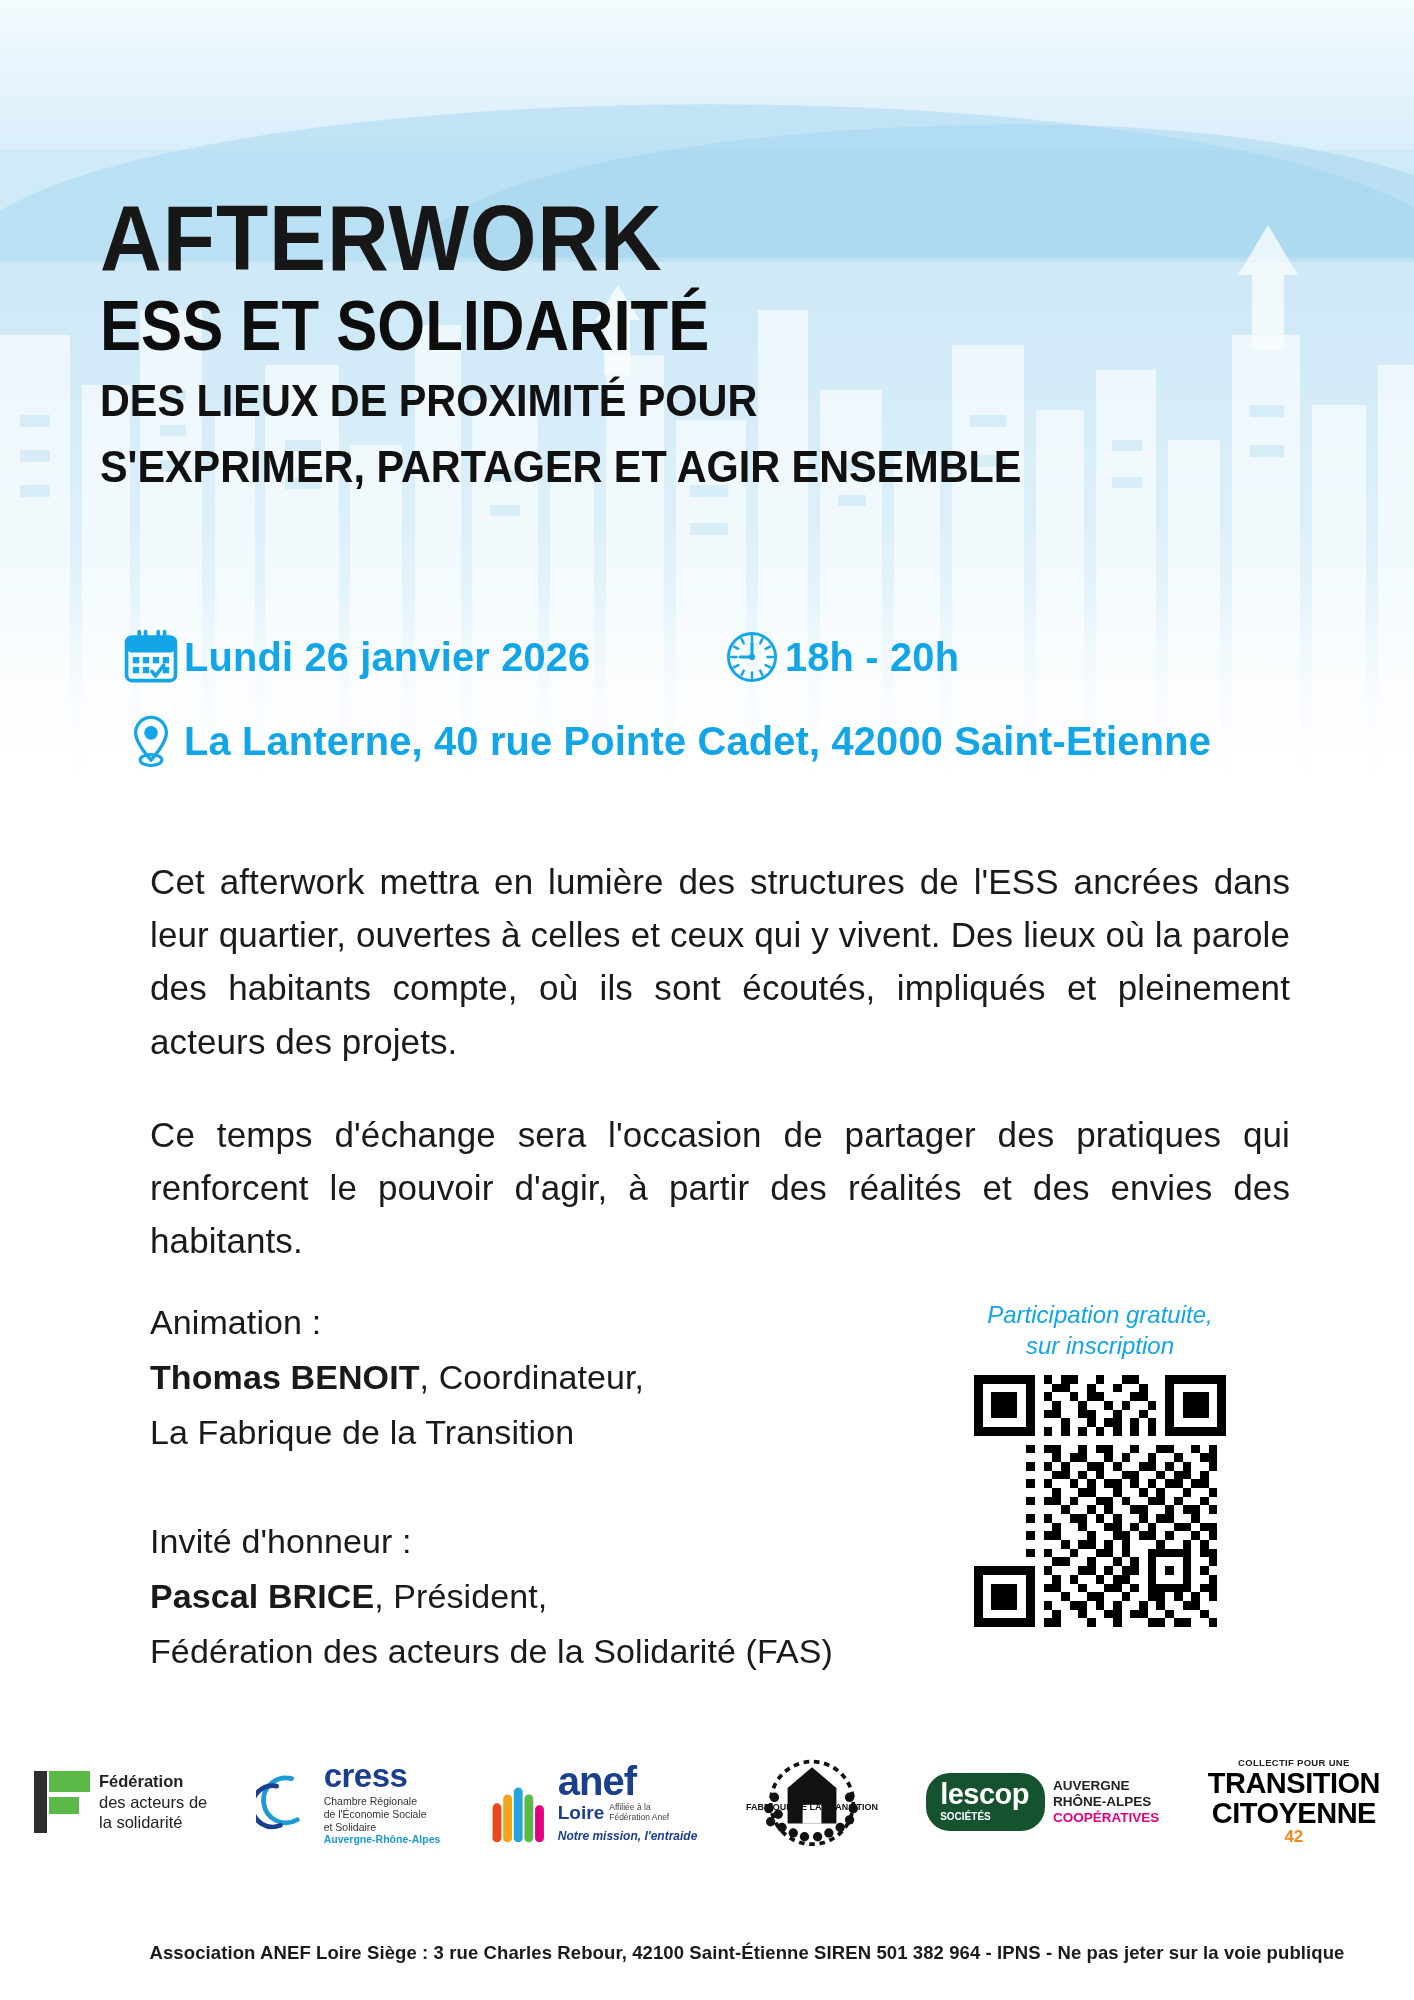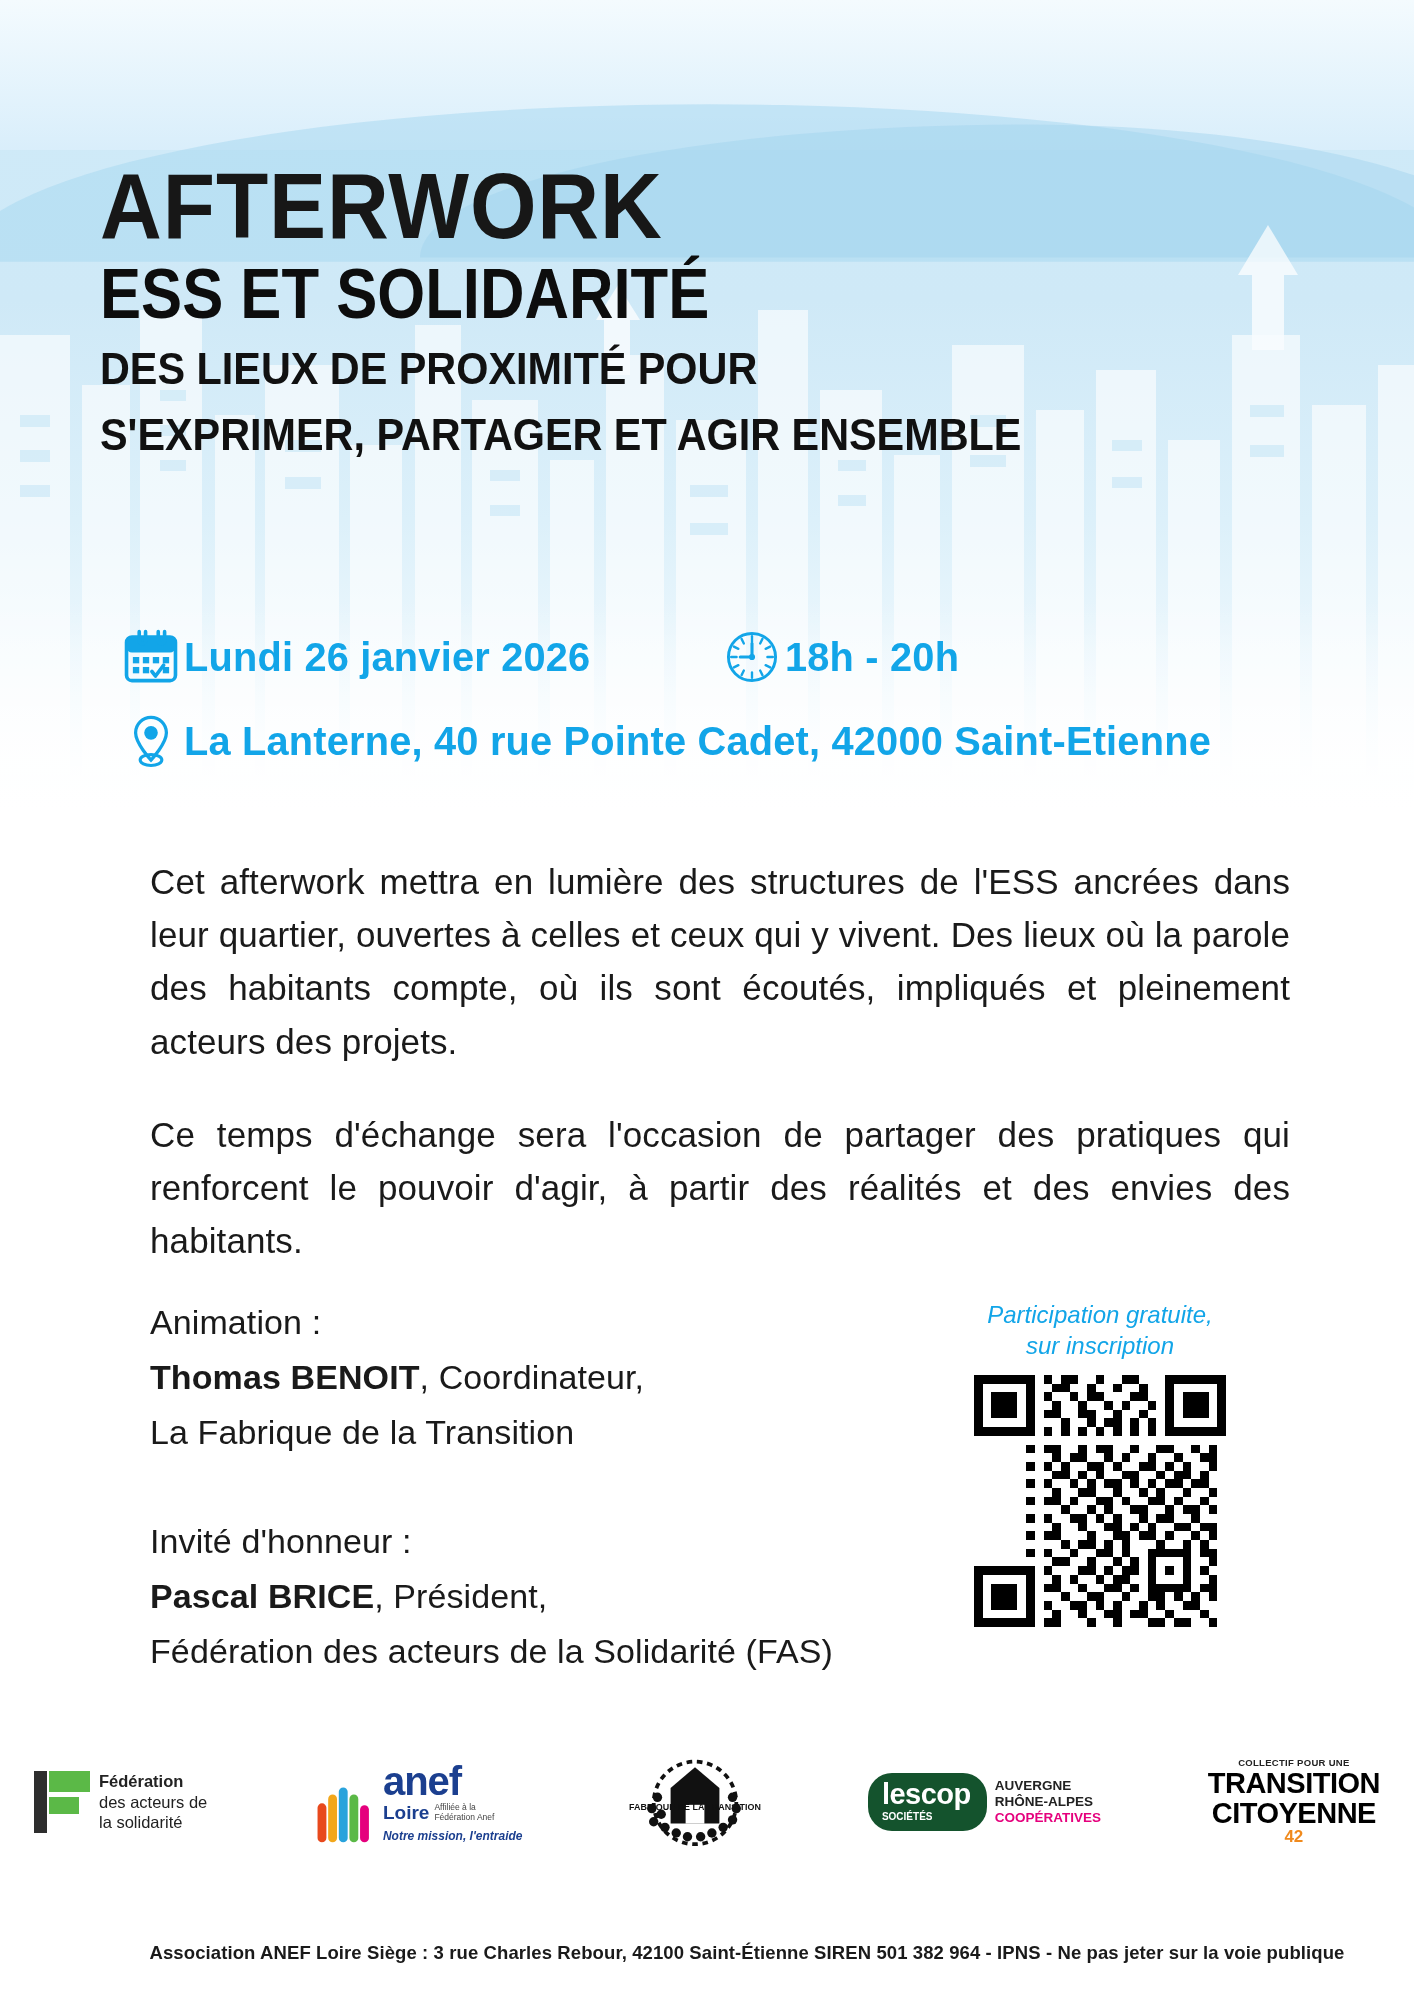--- a/index.html
+++ b/index.html
@@ -32,21 +32,21 @@
   }
   .bg .cityband{
     position:absolute;left:0;top:215px;width:1414px;height:560px;opacity:.85;
   }
   .bg .fadeout{
     position:absolute;left:0;bottom:0;width:1414px;height:230px;
     background:linear-gradient(to bottom,rgba(255,255,255,0),#ffffff 92%);
   }
 
   
-  .headings{position:absolute;left:100px;top:162px;width:1230px;}
+  .headings{position:absolute;left:100px;top:194px;width:1230px;}
   .h-afterwork{
     font-family:"Liberation Sans Narrow","Liberation Sans",sans-serif;
     font-weight:bold;font-size:93px;line-height:0.96;
     letter-spacing:1px;color:#171717;
     transform:scaleX(.92);transform-origin:left center;
     margin:0;white-space:nowrap;
   }
   .h-ess{
     font-family:"Liberation Sans Narrow","Liberation Sans",sans-serif;
     font-weight:bold;font-size:70px;line-height:1.02;
@@ -547,20 +547,33 @@
           <div class="g1"></div>
           <div class="g2"></div>
       </div>
       <div class="words logo-txt">
         <b>Fédération</b><br>
         <span>des acteurs de</span><br>
         <span>la solidarité</span>
       </div>
     </div>
 
+    <div class="logo cress">
+      <svg class="swirl" viewBox="0 0 64 62">
+        <path d="M38 6 a24 24 0 1 0 6 44" fill="none" stroke="#1b9ad6" stroke-width="5" stroke-linecap="round"></path>
+        <path d="M26 56 a22 22 0 1 1 -4 -42" fill="none" stroke="#1b3f8f" stroke-width="5" stroke-linecap="round"></path>
+      </svg>
+      <div class="ctext logo-txt">
+        <div class="cbig">cress</div>
+        <div class="csm">Chambre Régionale</div>
+        <div class="csm">de l'Économie Sociale</div>
+        <div class="csm">et Solidaire</div>
+        <div class="cara">Auvergne-Rhône-Alpes</div>
+      </div>
+    </div>
 
     <div class="logo anef">
       <svg class="hand" viewBox="0 0 70 64">
         <rect x="4" y="20" width="10" height="44" rx="5" fill="#e8491d"></rect>
         <rect x="16" y="10" width="10" height="54" rx="5" fill="#f2a71b"></rect>
         <rect x="28" y="2" width="10" height="62" rx="5" fill="#29a3dc"></rect>
         <rect x="40" y="10" width="10" height="54" rx="5" fill="#5bb947"></rect>
         <rect x="52" y="22" width="10" height="42" rx="5" fill="#e5007d"></rect>
       </svg>
       <div class="atext logo-txt">

